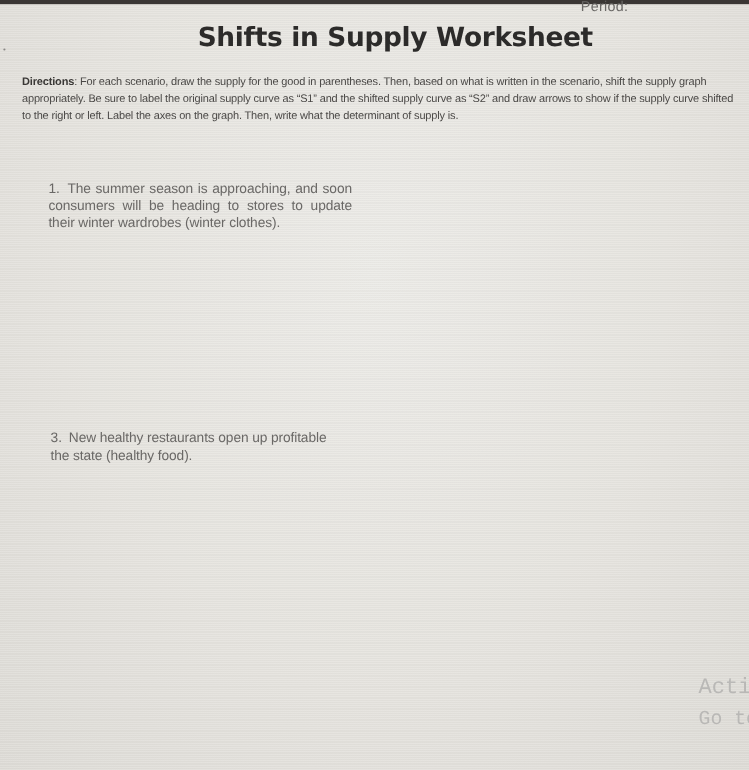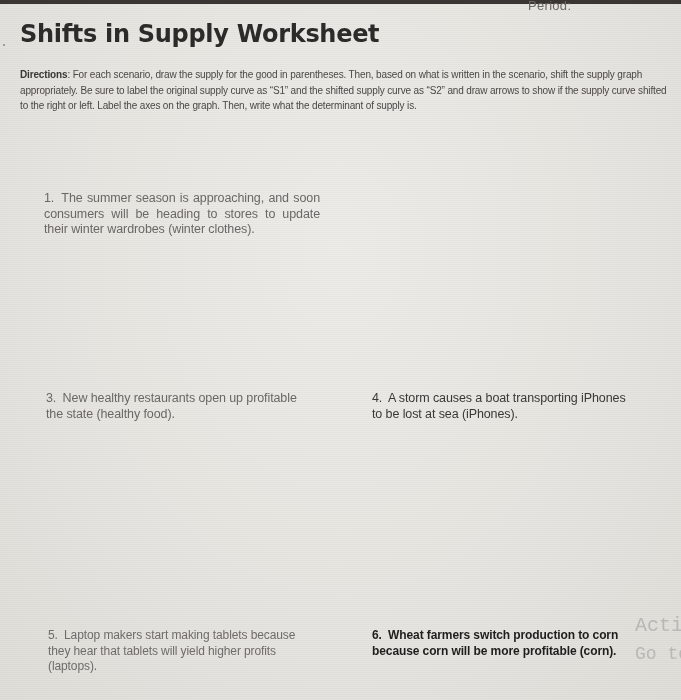--- a/index.html
+++ b/index.html
@@ -20,38 +20,38 @@
       background:
         repeating-linear-gradient(0deg, rgba(255,255,255,0.08) 0px, rgba(255,255,255,0.08) 1px, rgba(0,0,0,0.02) 1px, rgba(0,0,0,0.02) 2px),
         radial-gradient(ellipse at 50% 35%, #ecebe7 0%, #e6e4df 55%, #dedcd7 100%);
     }
     .period-label {
       position: absolute; left: 528px; top: -6px;
       font-size: 13px; color: #6a6866; letter-spacing: 0.3px;
     }
     .title {
       position: absolute; left: 0; top: 16px; width: 539px;
-      text-align: left;
+      text-align: right;
       font-family: "DejaVu Sans", sans-serif;
       font-weight: bold; font-size: 24px; color: #2c2b2a;
       padding-left: 20px; letter-spacing: -0.3px;
     }
     .directions {
       position: absolute; left: 20px; top: 63px; width: 652px;
       font-size: 10px; line-height: 15.5px; color: #4a4846;
       letter-spacing: -0.15px;
     }
     .directions .lead { font-weight: bold; color: #3a3836; }
     .scenario {
       position: absolute;
       font-size: 12.5px; line-height: 15.5px; color: #5a5856;
       letter-spacing: -0.1px;
     }
     .scenario .num { margin-right: 3px; }
-    .s1 { left: 44px; top: 160px; width: 276px; text-align: justify; color: #6a6866; margin-top: 27px; }
+    .s1 { left: 44px; top: 160px; width: 276px; text-align: justify; color: #6a6866; }
     .s2 { left: 372px; top: 160px; width: 262px; color: #3f3d3b; }
     .s3 { left: 46px; top: 387px; width: 256px; color: #6a6866; }
     .s4 { left: 372px; top: 387px; width: 260px; color: #3a3836; }
     .s5 { left: 48px; top: 624px; width: 256px; color: #6e6c6a; font-size: 12px; }
     .s6 { left: 372px; top: 624px; width: 258px; color: #1f1e1d; font-weight: bold; font-size: 12px; }
     .watermark {
       position: absolute; left: 635px; color: #b9b8b6;
       font-family: Liberation Mono, monospace; white-space: nowrap;
     }
     .wm1 { top: 610px; font-size: 20px; }
@@ -79,30 +79,18 @@
     <span class="num">1.</span>
     <span>The summer season is approaching, and soon consumers will be heading to stores to update their winter wardrobes (winter clothes).</span>
   </div>
 
 
   <div class="scenario s3">
     <span class="num">3.</span>
     <span>New healthy restaurants open up profitable the state (healthy food).</span>
   </div>
 
-  <div class="scenario s4">
-    <span class="num">4.</span>
-    <span>A storm causes a boat transporting iPhones to be lost at sea (iPhones).</span>
-  </div>
 
-  <div class="scenario s5">
-    <span class="num">5.</span>
-    <span>Laptop makers start making tablets because they hear that tablets will yield higher profits (laptops).</span>
-  </div>
 
-  <div class="scenario s6">
-    <span class="num">6.</span>
-    <span>Wheat farmers switch production to corn because corn will be more profitable (corn).</span>
-  </div>
 
   <div class="watermark wm1">Acti</div>
   <div class="watermark wm2">Go to</div>
 </div>
 
 </body></html>

